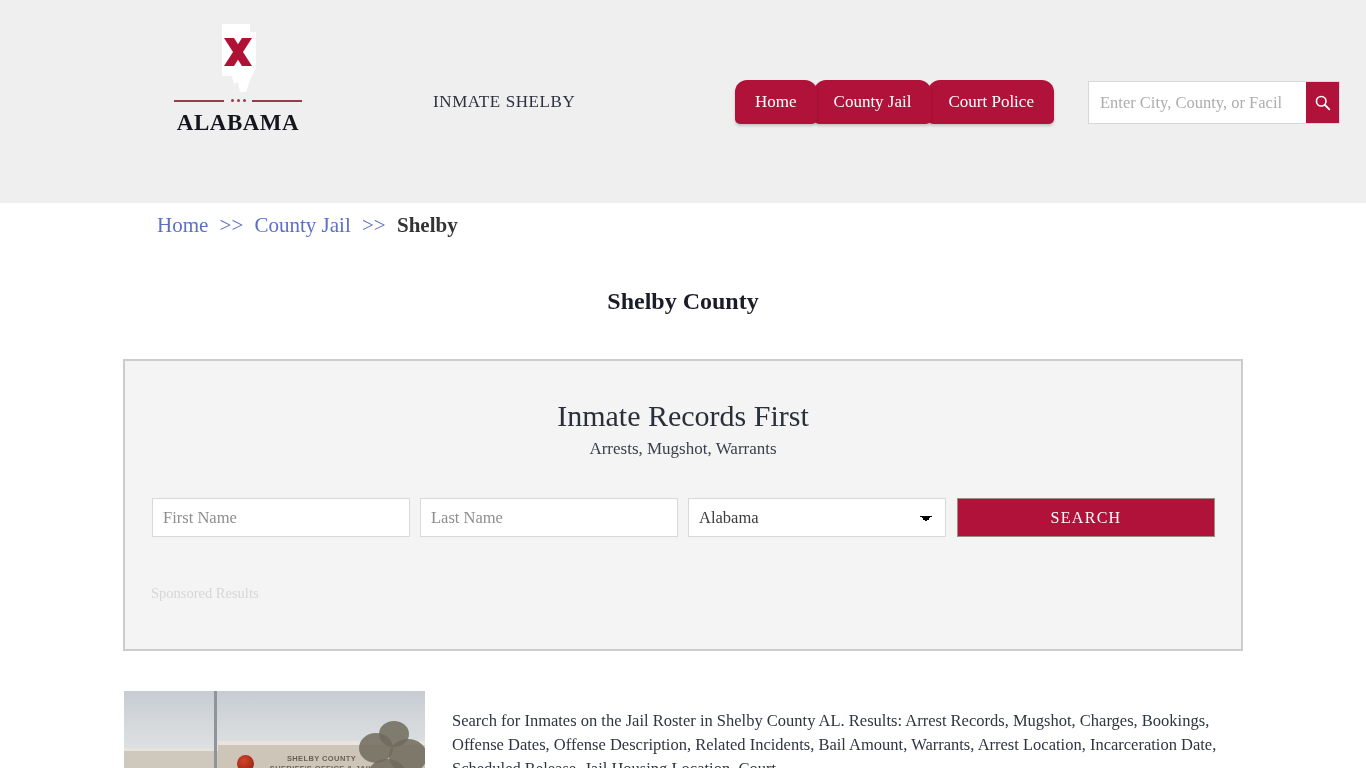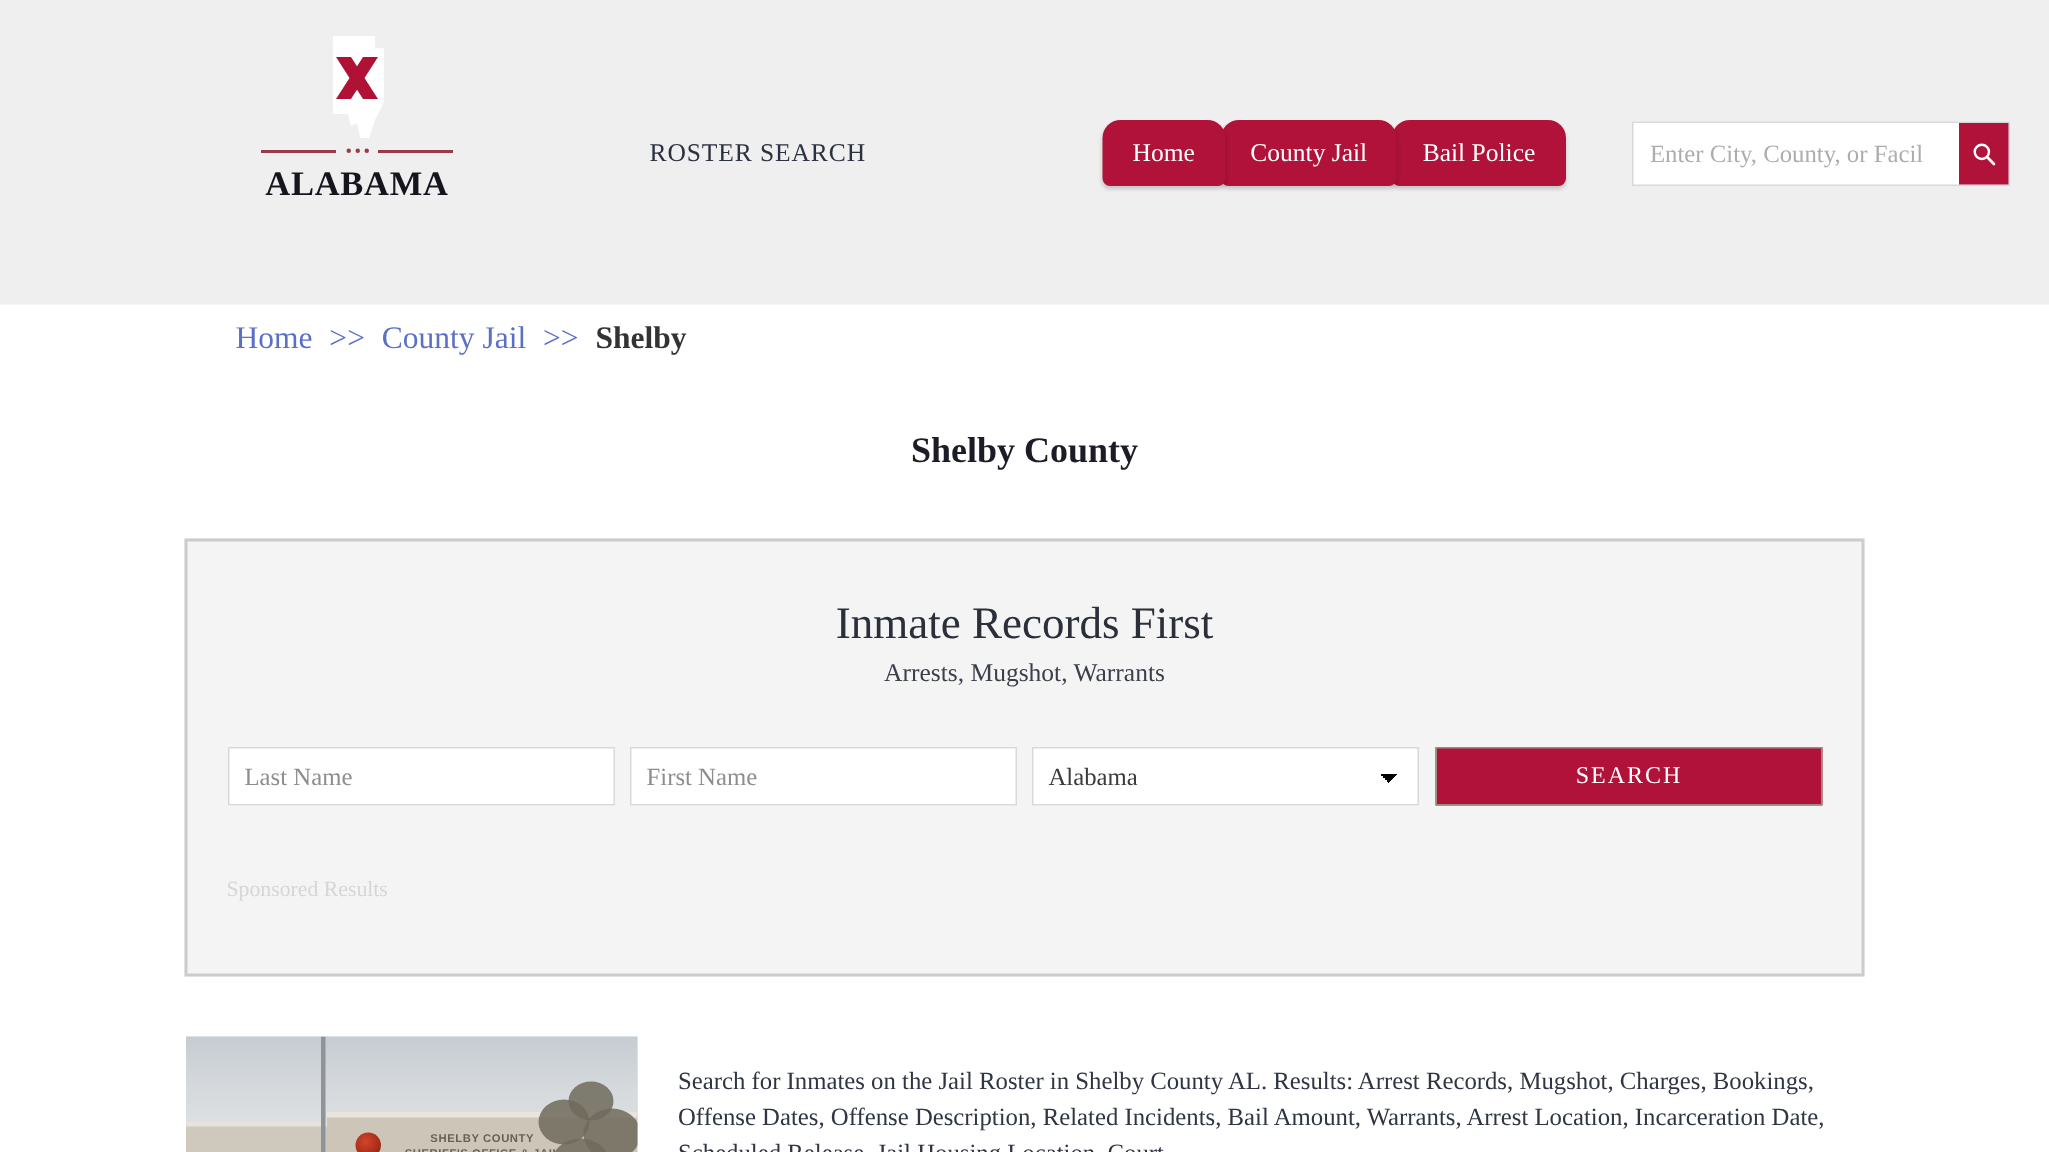--- a/index.html
+++ b/index.html
@@ -260,26 +260,26 @@
         <span class="dot d1"></span>
           <span class="dot d2"></span>
           <span class="dot d3"></span>
         <span class="ln r"></span>
       </div>
       <div class="brand-name">
         <div>ALABAMA</div>
       </div>
     </div>
 
-    <div class="tagline">ROSTER SEARCH</div>
+    <div class="tagline">INMATE SHELBY</div>
 
     <nav class="main-nav">
       <a class="nav-tab">Home</a>
       <a class="nav-tab">County Jail</a>
-      <a class="nav-tab">Bail Police</a>
+      <a class="nav-tab">Court Police</a>
     </nav>
 
     <div class="header-search">
       <input type="text" placeholder="Enter City, County, or Facil" style="">
       <button class="search-go">
         <svg width="17" height="17" viewBox="0 0 20 20">
           <circle cx="8.5" cy="8.5" r="5.6" fill="none" stroke="#ffffff" stroke-width="1.9"></circle>
           <line x1="12.8" y1="12.8" x2="18" y2="18" stroke="#ffffff" stroke-width="2.2" stroke-linecap="round"></line>
         </svg>
       </button>
@@ -296,22 +296,22 @@
   <span class="current">Shelby</span>
 </div>
 
 <h1 class="page-title">Shelby County</h1>
 
 <div class="sponsor-panel">
   <div class="panel-title">Inmate Records First</div>
   <div class="panel-sub">Arrests, Mugshot, Warrants</div>
 
   <form class="panel-form">
+    <input class="fld fld-first" type="text" placeholder="First Name" style="">
     <input class="fld fld-last" type="text" placeholder="Last Name" style="">
-    <input class="fld fld-first" type="text" placeholder="First Name" style="">
     <select class="fld fld-state">
       <option>Alabama</option>
     </select>
     <button class="btn-search" type="submit">SEARCH</button>
   </form>
 </div>
 <div class="sponsored-label">Sponsored Results</div>
 
 <div class="jail-photo">
   <div class="sky"></div>

